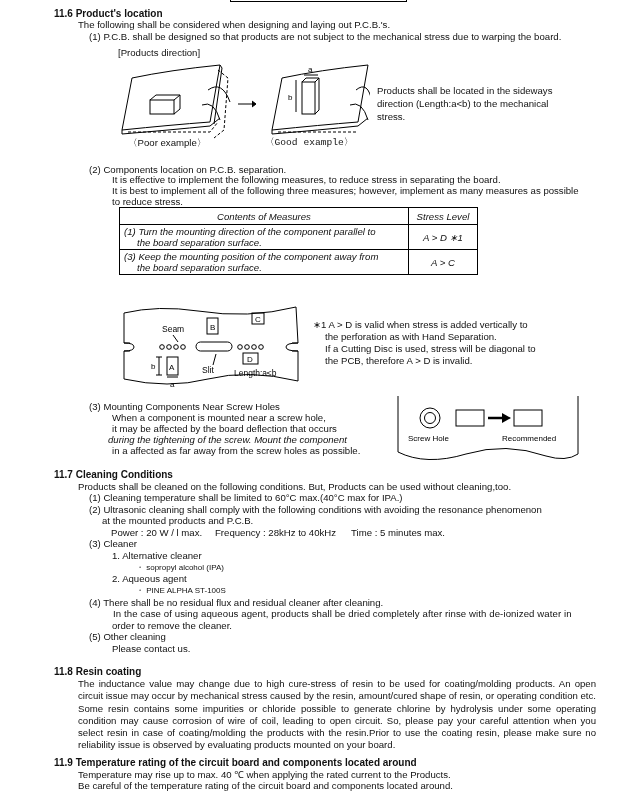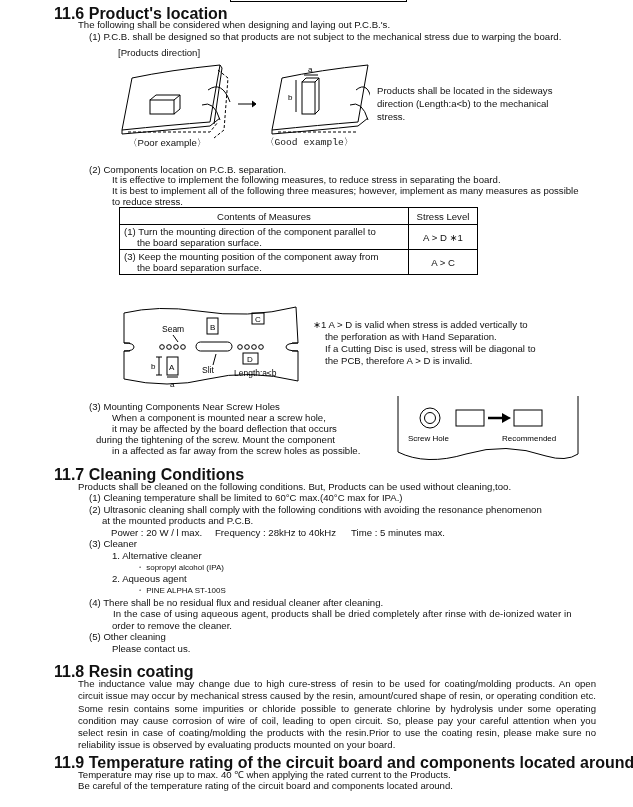--- a/index.html
+++ b/index.html
@@ -1,21 +1,21 @@
 <!DOCTYPE html>
 <html><head>
 <meta charset="utf-8">
 <style>
   html, body { margin: 0; padding: 0; background: #ffffff; }
   body { width: 633px; height: 807px; position: relative; overflow: hidden;
          font-family: "Liberation Sans", sans-serif; color: #111; font-size: 9.6px; line-height: 12px; }
   .abs { position: absolute; white-space: nowrap; }
-  .h { font-weight: bold; font-size: 16px; }
+  .h { font-weight: bold; font-size: 10px; }
   .top-box { position: absolute; left: 230px; top: -3px; width: 175px; height: 4px; border: 1px solid #000; border-top: none; }
-  table.measures { position: absolute; left: 119px; top: 207px; width: 359px; border-collapse: collapse; font-size: 9.6px; line-height: 11px; }
+  table.measures { position: absolute; left: 119px; top: 207px; width: 359px; border-collapse: collapse; font-size: 9.6px; line-height: 11px; font-style: italic; }
   table.measures td, table.measures th { border: 1px solid #000; padding: 1px 4px; font-weight: normal; vertical-align: middle; }
   table.measures th { text-align: center; height: 14px; }
   table.measures td.lvl { text-align: center; white-space: nowrap; width: 60px; margin-left: 20px; }
   .ind { padding-left: 13px; display: block; }
   svg text { font-family: "Liberation Sans", sans-serif; }
   .para { position: absolute; left: 78px; width: 518px; text-align: justify; line-height: 12.3px; font-size: 9.6px; }
 </style>
 </head>
 <body>
 
@@ -122,21 +122,21 @@
 </svg>
 
 <div class="abs" style="left:313px; top:319px;">∗1 A &gt; D is valid when stress is added vertically to</div>
 <div class="abs" style="left:325px; top:331px;">the perforation as with Hand Separation.</div>
 <div class="abs" style="left:325px; top:343px;">If a Cutting Disc is used, stress will be diagonal to</div>
 <div class="abs" style="left:325px; top:355px;">the PCB, therefore A &gt; D is invalid.</div>
 
 <div class="abs" style="left:89px; top:401px;">(3) Mounting Components Near Screw Holes</div>
 <div class="abs" style="left:112px; top:412px;">When a component is mounted near a screw hole,</div>
 <div class="abs" style="left:112px; top:423px;">it may be affected by the board deflection that occurs</div>
-<div class="abs" style="left:96px; top:434px;">during the tightening of the screw. Mount the component</div>
+<div class="abs" style="left:108px; top:434px;font-style:italic;">during the tightening of the screw. Mount the component</div>
 <div class="abs" style="left:112px; top:445px;">in a affected as far away from the screw holes as possible.</div>
 
 <svg class="abs" style="left:396px; top:396px;" width="190" height="70">
   <g fill="none" stroke="#000" stroke-width="1">
     <path d="M2 0 L2 56 Q30 70 70 58 Q110 46 150 60 Q170 66 182 58 L182 0"></path>
     <circle cx="34" cy="22" r="10"></circle>
     <circle cx="34" cy="22" r="5.5"></circle>
     <rect x="60" y="14" width="28" height="16"></rect>
     <rect x="118" y="14" width="28" height="16"></rect>
   </g>

